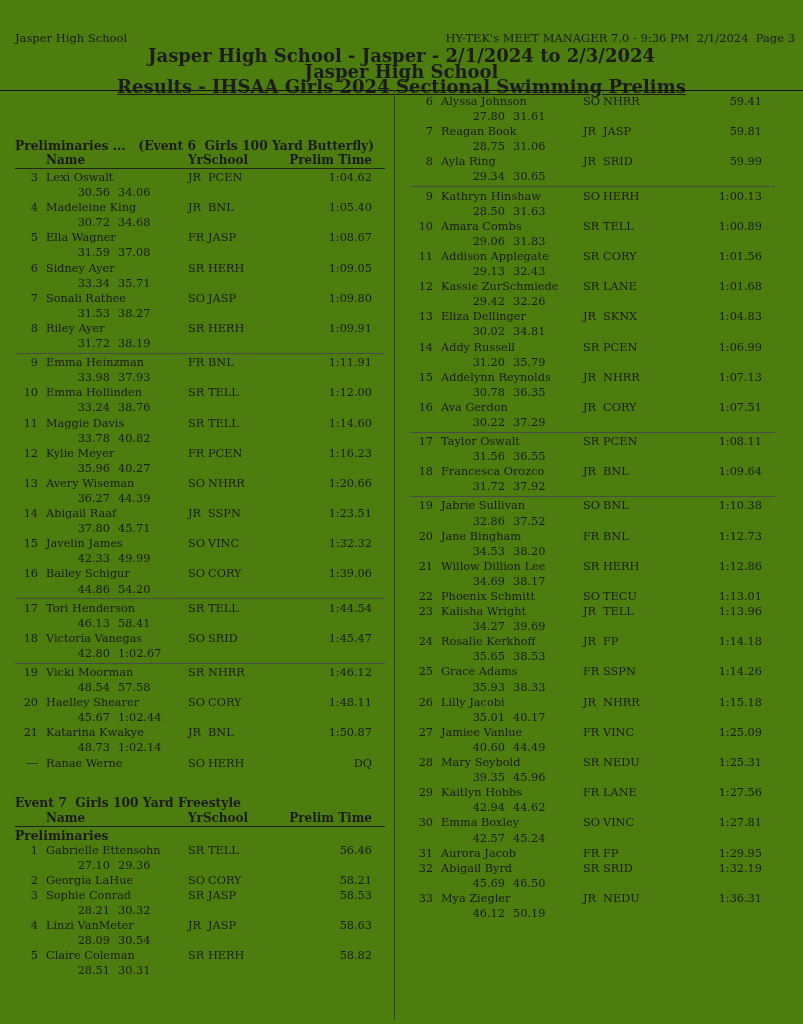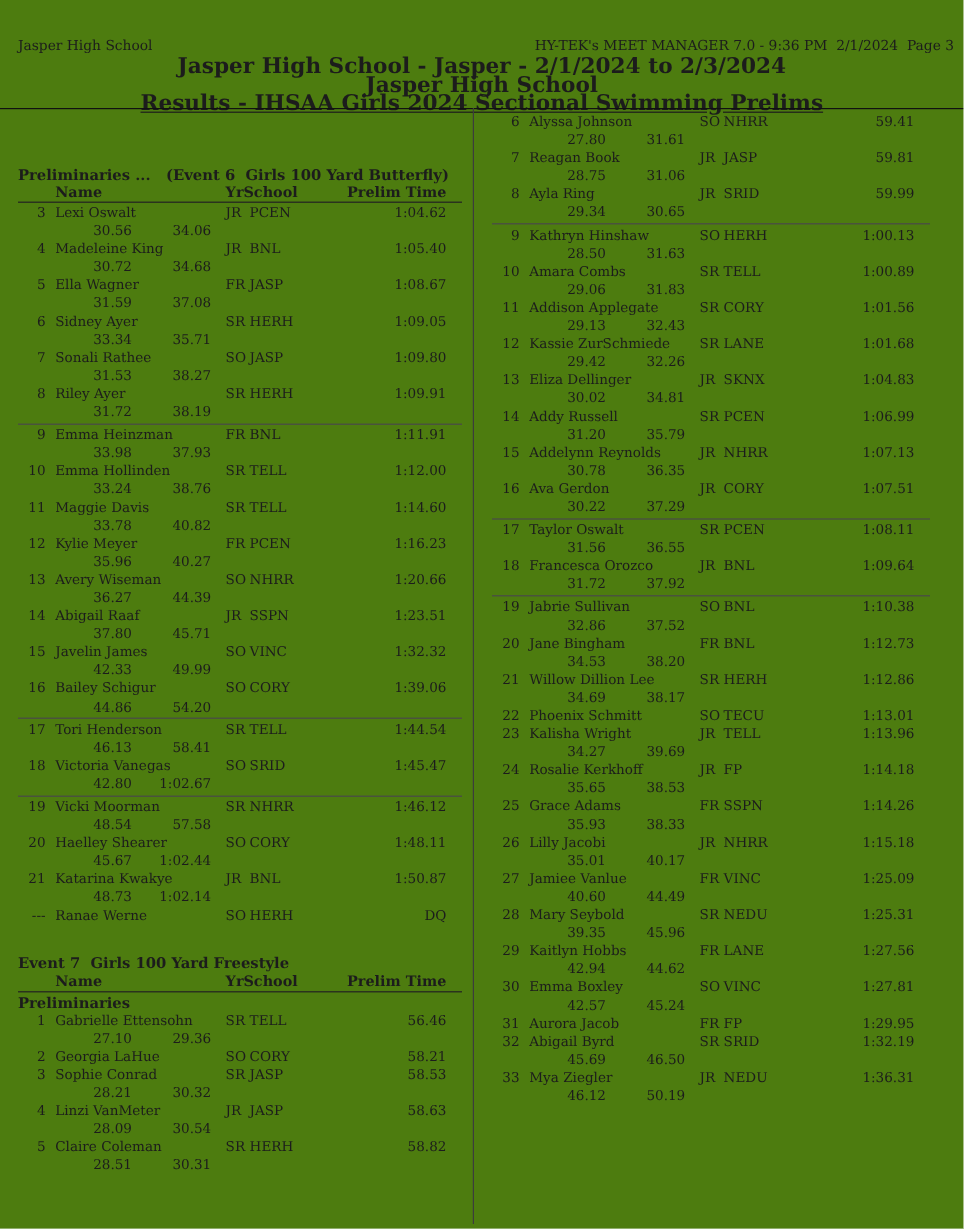--- a/index.html
+++ b/index.html
@@ -32,21 +32,21 @@
   .th-yr   { position:absolute; left:173px; }
   .th-time { position:absolute; right:13px; }
   .subheading { font-weight:bold; font-size:12.3px; line-height:15px; height:15px; }
   .erow { position:relative; height:15.1px; line-height:15.1px; white-space:nowrap; }
   .rank   { position:absolute; left:0; width:23px; text-align:right; }
   .name   { position:absolute; left:31px; }
   .yr     { position:absolute; left:173px; }
   .school { position:absolute; left:193px; }
   .time   { position:absolute; right:13px; }
   .split1 { position:absolute; left:38px;  width:57px; text-align:right; }
-  .split2 { position:absolute; left:103px; width:58px; text-align:right; }
+  .split2 { position:absolute; left:103px; width:58px; text-align:left; }
   .group-rule { height:0; border-top:1.4px solid #4a4a4a; margin:1.5px 0 1.5px 0; }
 </style>
 </head>
 <body>
 
 <div class="page">
   <span class="hdr-left">Jasper High School</span>
   <span class="hdr-right">HY-TEK's MEET MANAGER 7.0 - 9:36 PM  2/1/2024  Page 3</span>
 
   <div class="title-center t1">Jasper High School - Jasper - 2/1/2024 to 2/3/2024</div>

